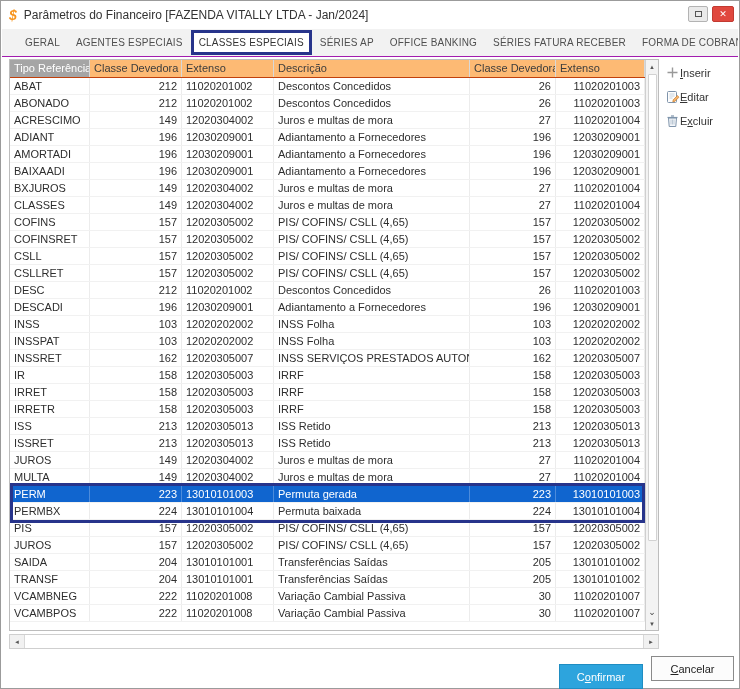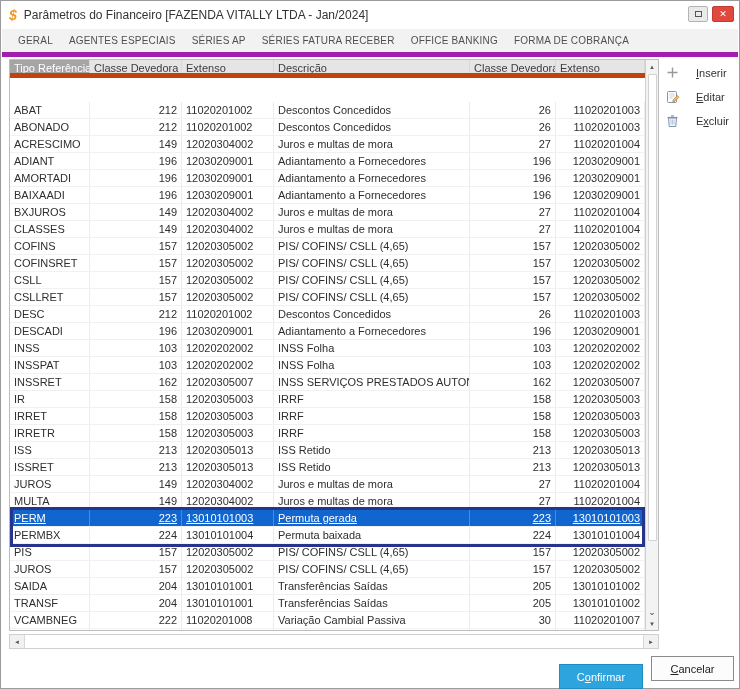--- a/index.html
+++ b/index.html
@@ -23,42 +23,42 @@
   .title-text{font-size:12px;color:#333;}
   .win-controls{position:absolute;right:5px;top:5px;display:flex;gap:4px;}
   .btn-max{width:20px;height:16px;background:#eaeaea;border:1px solid #b3b3b3;border-radius:2px;
     display:flex;align-items:center;justify-content:center;}
   .btn-max .sq{width:7px;height:6px;border:1px solid #555;display:block;}
   .btn-close{width:22px;height:16px;background:var(--c-close);border:1px solid #c23a31;border-radius:2px;
     color:#fff;font-size:9px;display:flex;align-items:center;justify-content:center;}
 
   
   .tabstrip{position:absolute;top:28px;left:1px;right:1px;height:28px;background:#f2f2f2;
-    border-bottom:5px solid #a21caf;display:flex;align-items:stretch;padding-left:8px;
+    border-bottom:1px solid #a21caf;display:flex;align-items:stretch;padding-left:15px;
     overflow:hidden;white-space:nowrap;}
   .tab{display:flex;align-items:center;padding:0 8px;font-size:10px;color:#4f4f4f;letter-spacing:0.2px;}
   .tab.selected{border:3px solid var(--c-annotation);background:#fff;padding:0 5px;margin:1px 0;color:#333;}
 
   
   .grid{position:absolute;left:8px;top:58px;width:650px;height:572px;border:1px solid #bdbdbd;
     background:#fff;display:flex;}
   .grid-main{flex:1;position:relative;overflow:hidden;}
   .grid-header{display:grid;grid-template-columns:80px 92px 92px 196px 86px 1fr;height:18px;
-    background:#e5e5e5;border-bottom:5px solid #c2410c;}
+    background:#fdba74;border-bottom:1px solid #c2410c;}
   .hcell{font-size:11px;color:#3c3c3c;padding:2px 4px;border-right:1px solid #d8d8d8;
     overflow:hidden;white-space:nowrap;}
   .hcell.sorted{background:var(--c-sorted-header);color:#fff;}
-  .grid-rows{position:relative;margin-top:24px;}
+  .grid-rows{position:relative;}
   .grow{display:grid;grid-template-columns:80px 92px 92px 196px 86px 1fr;height:17px;
     border-bottom:1px solid #f1f1f1;}
   .gcell{font-size:11px;color:#2e2e2e;padding:0 4px;border-right:1px solid #ececec;
     white-space:nowrap;overflow:hidden;line-height:16px;}
   .gcell.r{text-align:right;}
   .grow.selected{background:var(--c-selection);}
-  .grow.selected .gcell{color:#fff;border-right-color:rgba(255,255,255,0.25);border-bottom:none;text-decoration:underline;}
+  .grow.selected .gcell{color:#fff;border-right-color:rgba(255,255,255,0.25);border-bottom:none;}
   .annotation-box{position:absolute;left:0;right:0;border:3px solid var(--c-annotation);
     pointer-events:none;z-index:5;display:none;}
 
   
   .vscroll{width:13px;background:#f3f3f3;border-left:1px solid #cfcfcf;display:flex;
     flex-direction:column;align-items:center;}
   .varrow{height:13px;width:100%;display:flex;align-items:center;justify-content:center;
     font-size:6px;color:#555;}
   .vtrack{flex:1;width:100%;display:flex;justify-content:center;padding:1px 0;}
   .vthumb{width:9px;height:88%;background:#ffffff;border:1px solid #d2d2d2;border-radius:1px;}
@@ -69,21 +69,21 @@
   .hscroll{position:absolute;left:8px;top:633px;width:650px;height:15px;border:1px solid #cfcfcf;
     background:#fff;display:flex;}
   .harrow{width:15px;background:#f1f1f1;display:flex;align-items:center;justify-content:center;
     font-size:6px;color:#555;}
   .harrow.left{border-right:1px solid #d8d8d8;}
   .harrow.right{border-left:1px solid #d8d8d8;}
   .htrack{flex:1;background:#fff;}
 
   
   .actions{position:absolute;left:664px;top:64px;width:72px;display:flex;flex-direction:column;gap:9px;}
-  .action{display:flex;align-items:center;gap:16px;font-size:11px;color:#333;cursor:default;}
+  .action{display:flex;align-items:center;gap:0;font-size:11px;color:#333;cursor:default;}
   .aicon{width:15px;height:15px;display:flex;align-items:center;justify-content:center;}
 
   
   .footer-btn{position:absolute;top:655px;height:25px;font-size:11px;display:flex;align-items:center;
     justify-content:center;font-family:"Liberation Sans",sans-serif;cursor:default;}
   .btn-confirm{left:558px;width:84px;background:var(--c-confirm);color:#fff;
     border:1px solid var(--c-confirm-border);margin-top:8px;}
   .btn-cancel{left:650px;width:83px;background:#fcfcfc;color:#222;border:1px solid #8a8a8a;}
 </style>
 </head>
@@ -100,23 +100,24 @@
       </div>
       <div class="btn-close">
         <span>✕</span>
       </div>
     </div>
   </div>
 
   <div class="tabstrip">
       <div class="tab">GERAL</div>
       <div class="tab">AGENTES ESPECIAIS</div>
+      <div class="tab selected">CLASSES ESPECIAIS</div>
       <div class="tab">SÉRIES AP</div>
+      <div class="tab">OFFICE BANKING</div>
       <div class="tab">SÉRIES FATURA RECEBER</div>
-      <div class="tab">OFFICE BANKING</div>
       <div class="tab">FORMA DE COBRANÇA</div>
     </div>
 
   <div class="grid">
     <div class="grid-main">
       <div class="grid-header">
           <div class="hcell sorted">Tipo Referência</div>
           <div class="hcell">Classe Devedora</div>
           <div class="hcell">Extenso</div>
           <div class="hcell">Descrição</div>

